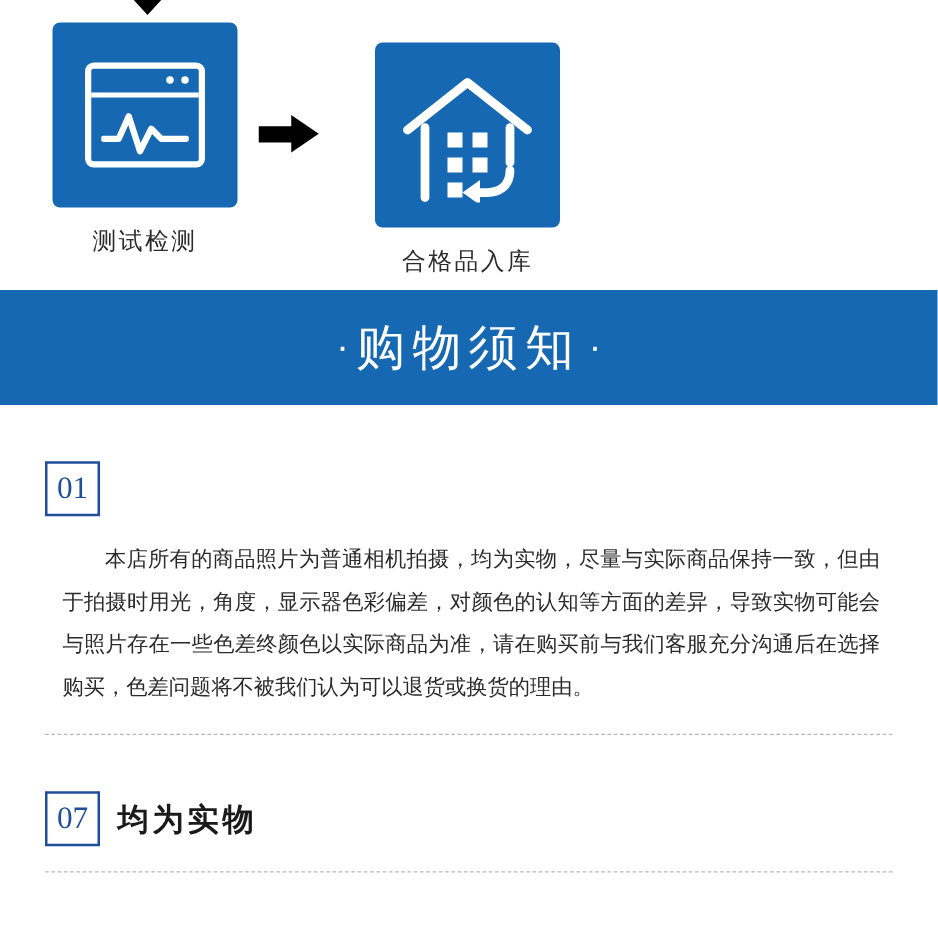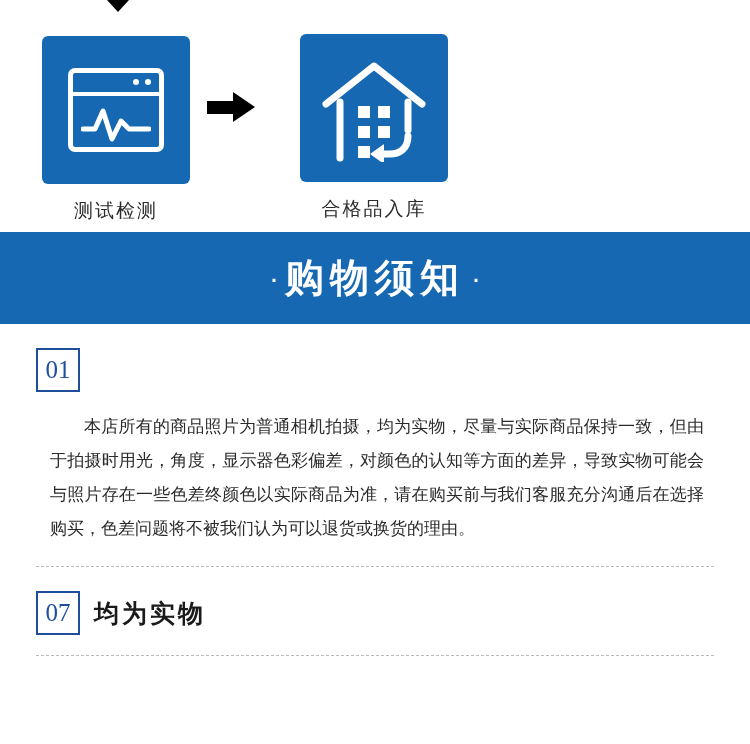--- a/index.html
+++ b/index.html
@@ -45,21 +45,21 @@
     background: #1668b3;
     border-radius: 6px;
     position: relative;
   }
   .step-label {
     margin-top: 14px;
     font-size: 19px;
     letter-spacing: 2px;
     color: #2b2b2b;
   }
-  #step-test { left: 42px; top: 36px; }
+  #step-test { left: 42px; top: 18px; }
   #step-stock { left: 300px; top: 34px; }
 
   .arrow-right {
     position: absolute;
     left: 207px;
     top: 92px;
     width: 48px;
     height: 30px;
   }
   .arrow-right .shaft {
@@ -129,37 +129,37 @@
   .banner {
     background: #1668b3;
     height: 92px;
     display: flex;
     align-items: center;
     justify-content: center;
   }
   .banner-title {
     color: #ffffff;
     font-size: 39px;
-    font-weight: bold;
+    font-weight: normal;
     letter-spacing: 6px;
   }
   .banner-dot {
     display: inline-block;
     color: #ffffff;
     font-size: 30px;
     vertical-align: middle;
     padding: 0 6px;
   }
 
   
   .content {
     padding: 0 36px;
   }
   .section {
-    padding-top: 24px;
+    padding-top: 45px;
   }
   .sec-head {
     display: flex;
     align-items: center;
   }
   .sec-num {
     width: 44px;
     height: 44px;
     border: 2px solid #1f4e9c;
     color: #1f4e9c;

